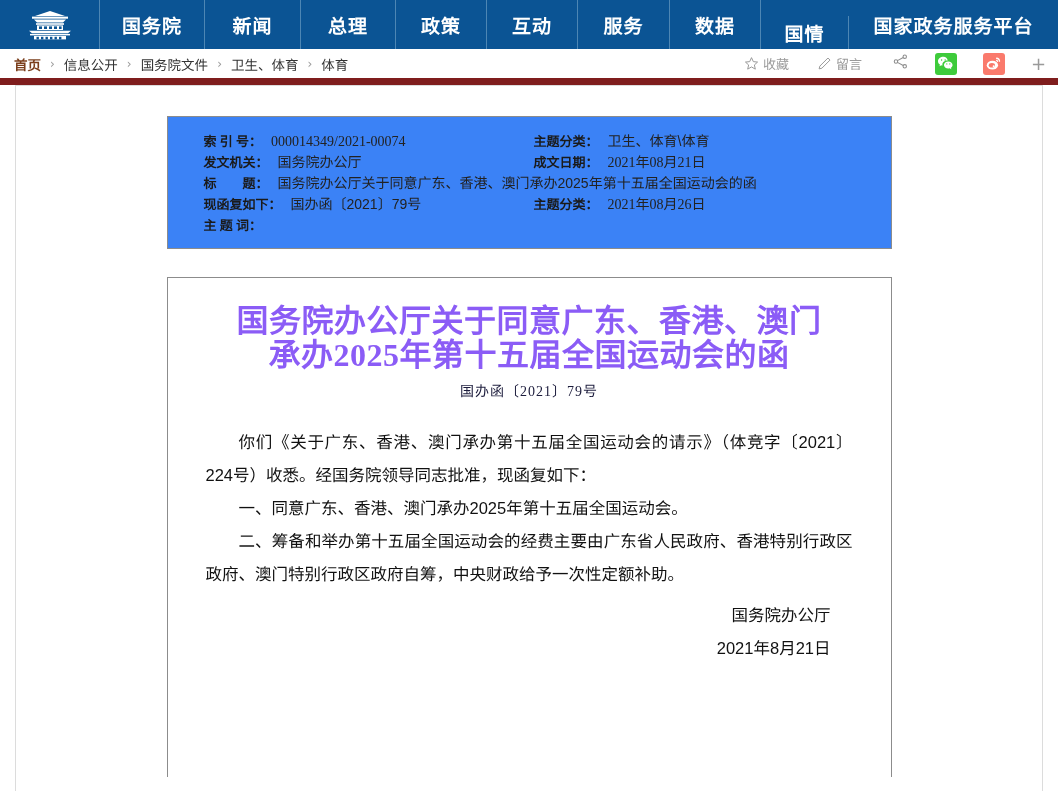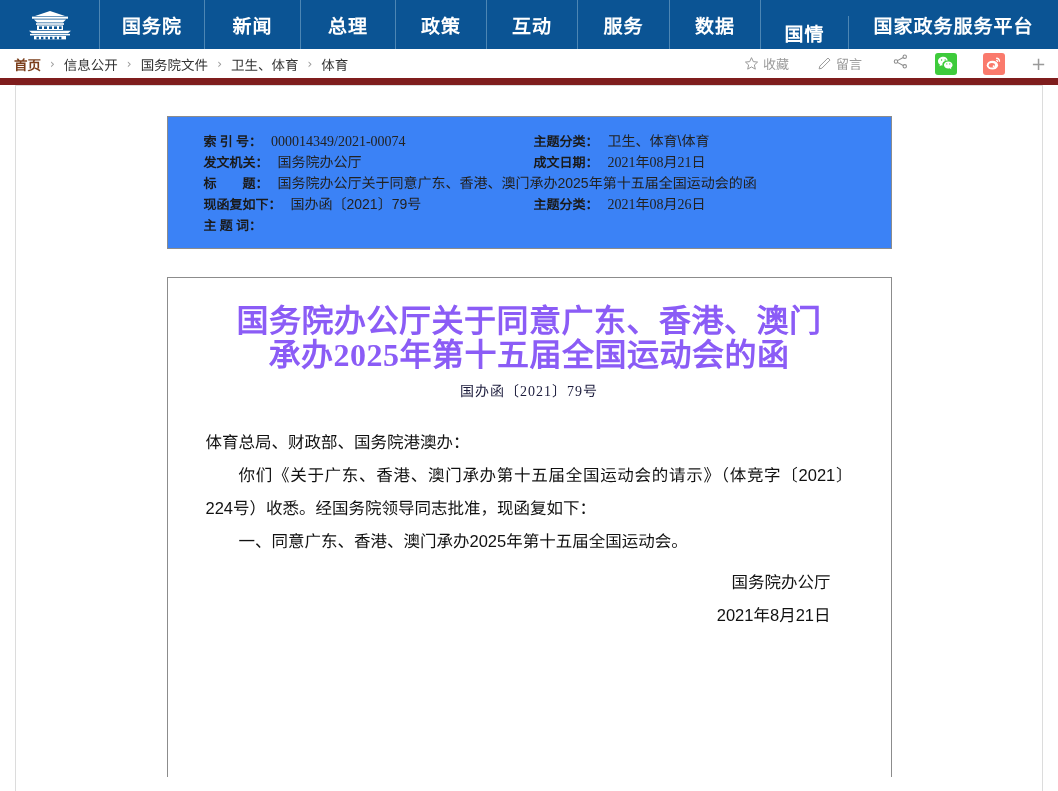--- a/index.html
+++ b/index.html
@@ -378,23 +378,23 @@
   </div>
 
   <div class="docbox">
     <div class="doctitle">
       <div>国务院办公厅关于同意广东、香港、澳门</div>
       <div>承办2025年第十五届全国运动会的函</div>
     </div>
     <div class="docnum">国办函〔2021〕79号</div>
 
     <div class="docbody">
-      <p>体育总局、财政部、国务院港澳办：</p>
       <p class="ind">你们《关于广东、香港、澳门承办第十五届全国运动会的请示》（体竞字〔2021〕224号）收悉。经国务院领导同志批准，现函复如下：</p>
       <p class="ind">一、同意广东、香港、澳门承办2025年第十五届全国运动会。</p>
+      <p class="ind">二、筹备和举办第十五届全国运动会的经费主要由广东省人民政府、香港特别行政区政府、澳门特别行政区政府自筹，中央财政给予一次性定额补助。</p>
     </div>
 
     <div class="sign">
       <div>国务院办公厅</div>
       <div>2021年8月21日</div>
     </div>
 
   </div>
 
 </div>

